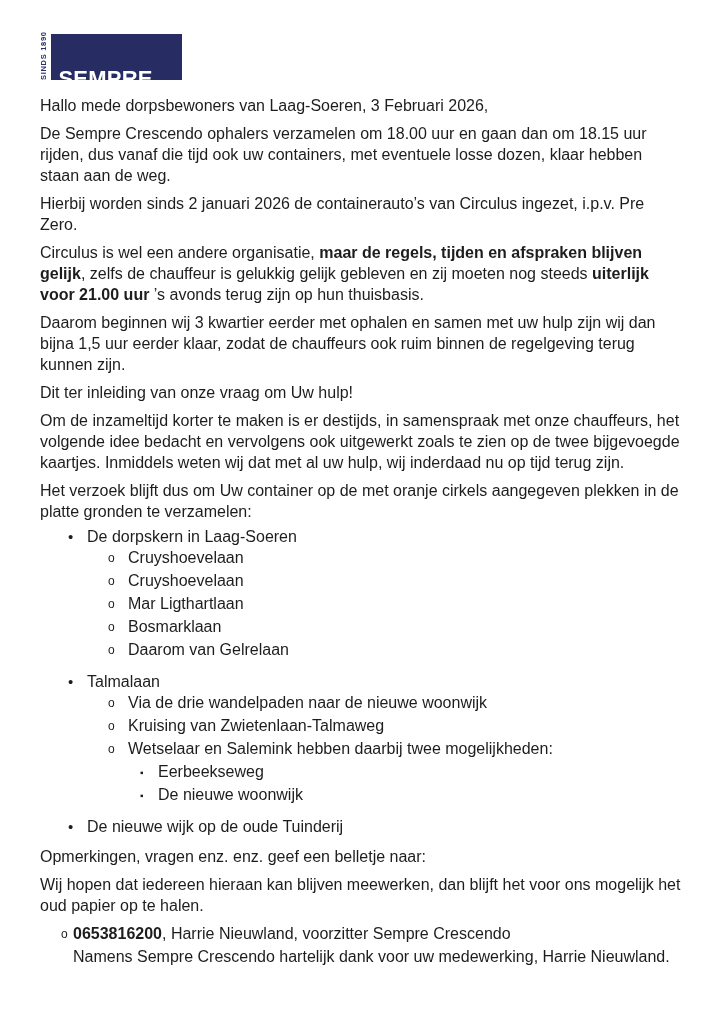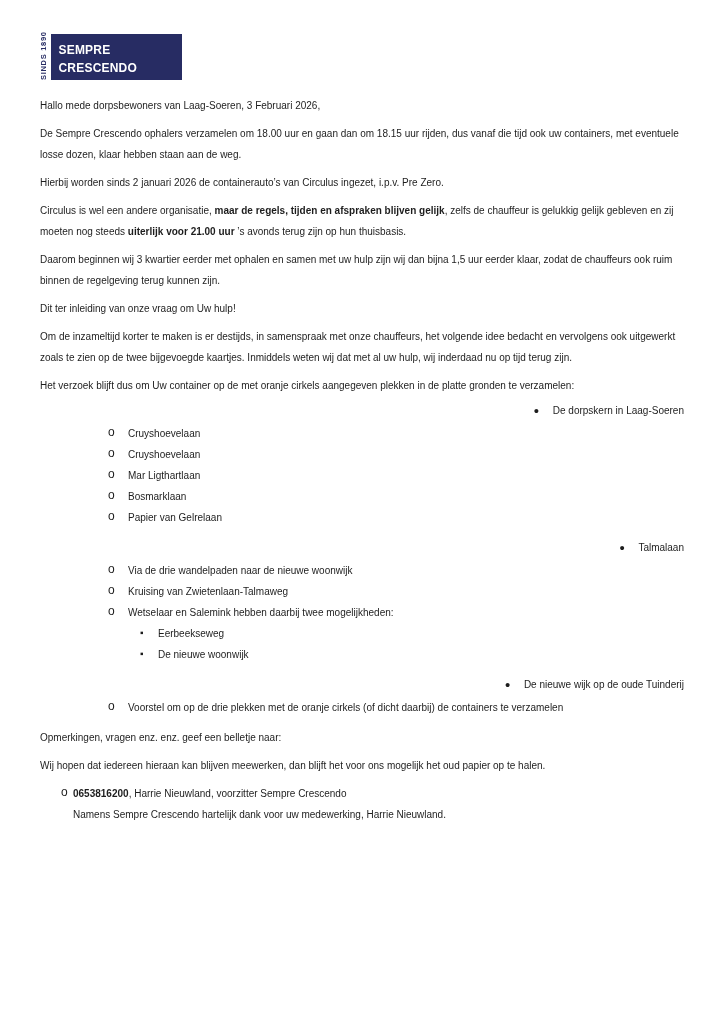--- a/index.html
+++ b/index.html
@@ -31,40 +31,41 @@
     height: 46px;
     background: #272c63;
     overflow: hidden;
     box-sizing: border-box;
     padding: 8px 0 0 8px;
   }
   .logo-box .logo-line {
     display: block;
     color: #ffffff;
     font-weight: bold;
-    font-size: 12px;
+    font-size: 22px;
     line-height: 17.5px;
     letter-spacing: 0.2px;
     white-space: nowrap;
+    margin-top: 28px;
   }
 
   
   p, .li, .closing-line {
-    font-size: 10px;
+    font-size: 16px;
     line-height: 21px;
   }
   p { margin: 0 0 7px 0; }
   p.tight { margin-bottom: 4px; }
   b, strong { font-weight: bold; }
 
   
   .list-group { margin: 0 0 9px 0; }
   .li { display: flex; }
   .li .marker { flex: 0 0 auto; color: #1d1d1d; }
-  .l1 { padding-left: 28px; justify-content: flex-end; } .l1 .marker { width: 19px; }
+  .l1 { padding-left: 28px; } .l1 .marker { width: 19px; }
   .l2 { padding-left: 68px; } .l2 .marker { width: 20px; }
   .l3 { padding-left: 100px; } .l3 .marker { width: 18px; }
   .lc { padding-left: 21px; } .lc .marker { width: 12px; }
   .m-disc::before   { content: "•"; font-size: 15px; }
   .m-circle::before { content: "o"; font-size: 12px; position: relative; top: -1px; }
   .m-square::before { content: "▪"; font-size: 10px; position: relative; top: -1px; }
   .closing-line { padding-left: 33px; margin: 0; }
   .contacts { margin-top: 0; }
 </style>
 </head>
@@ -113,21 +114,21 @@
     <div class="li l2">
         <span class="marker m-circle"></span>
         <span class="li-text">Mar Ligthartlaan</span>
       </div>
     <div class="li l2">
         <span class="marker m-circle"></span>
         <span class="li-text">Bosmarklaan</span>
       </div>
     <div class="li l2">
         <span class="marker m-circle"></span>
-        <span class="li-text">Papier van Gelrelaan</span>
+        <span class="li-text">Daarom van Gelrelaan</span>
       </div>
   </div>
 
   <div class="list-group">
     <div class="li l1">
         <span class="marker m-disc"></span>
         <span class="li-text">Talmalaan</span>
       </div>
     <div class="li l2">
         <span class="marker m-circle"></span>
@@ -149,24 +150,20 @@
         <span class="marker m-square"></span>
         <span class="li-text">De nieuwe woonwijk</span>
       </div>
   </div>
 
   <div class="list-group">
     <div class="li l1">
         <span class="marker m-disc"></span>
         <span class="li-text">De nieuwe wijk op de oude Tuinderij</span>
       </div>
-    <div class="li l2">
-        <span class="marker m-circle"></span>
-        <span class="li-text">Voorstel om op de drie plekken met de oranje cirkels (of dicht daarbij) de containers te verzamelen</span>
-      </div>
   </div>
 
   <p>Opmerkingen, vragen enz. enz. geef een belletje naar:</p>
 
   <p>Wij hopen dat iedereen hieraan kan blijven meewerken, dan blijft het voor ons mogelijk het oud papier op te halen.</p>
 
   <div class="contacts">
     <div class="li lc">
         <span class="marker m-circle"></span>
         <span class="li-text"><strong>0653816200</strong><span>, Harrie Nieuwland, voorzitter Sempre Crescendo</span></span>

